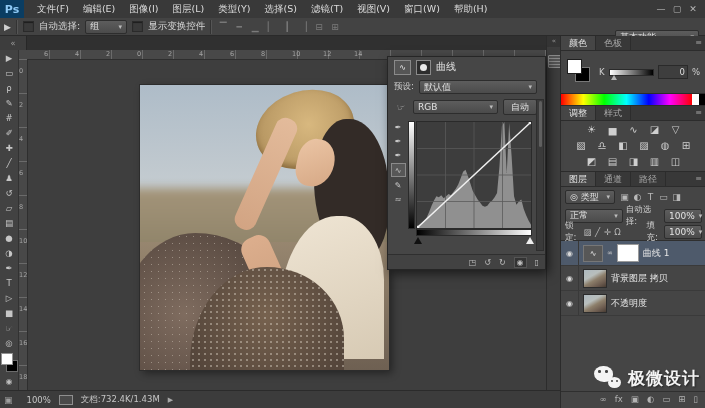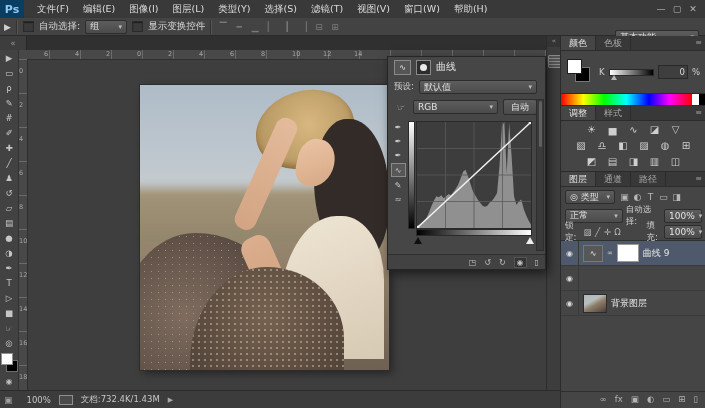--- a/index.html
+++ b/index.html
@@ -406,35 +406,39 @@
       </div>
       <div id="layer-list">
           <div class="layer-row selected">
             <div class="eye-cell">
               <span>◉</span>
             </div>
             <div class="layer-main">
               <span class="adj-thumb">∿</span>
               <span class="chain">∞</span>
               <span class="mask-thumb"></span>
-              <span class="layer-name">曲线 9</span>
-            </div>
-          </div>
-          <div class="layer-row">
-            <div class="eye-cell">
-              <span>◉</span>
+              <span class="layer-name">曲线 1</span>
             </div>
           </div>
           <div class="layer-row">
             <div class="eye-cell">
               <span>◉</span>
             </div>
             <div class="layer-main">
               <span class="thumb"></span>
-              <span class="layer-name">背景图层</span>
+              <span class="layer-name">背景图层 拷贝</span>
+            </div>
+          </div>
+          <div class="layer-row">
+            <div class="eye-cell">
+              <span>◉</span>
+            </div>
+            <div class="layer-main">
+              <span class="thumb"></span>
+              <span class="layer-name">不透明度</span>
             </div>
           </div>
         </div>
     </div>
 
     <div id="layers-footer">
         <span>∞</span>
         <span>fx</span>
         <span>▣</span>
         <span>◐</span>
@@ -508,14 +512,21 @@
   </div>
 
   <div id="statusbar" class="abs">
     <span id="status-left-icon">▣</span>
     <span id="zoom-box">100%</span>
     <span id="doc-icon"></span>
     <span>文档:732.4K/1.43M</span>
     <span id="status-arrow">▶</span>
   </div>
 
+  <div id="watermark" class="abs">
+    <span id="wechat-logo">
+      <span id="wc-big"></span>
+        <span id="wc-small"></span>
+    </span>
+    <span id="wm-text">极微设计</span>
+  </div>
 
 </div>
 
 </body></html>

